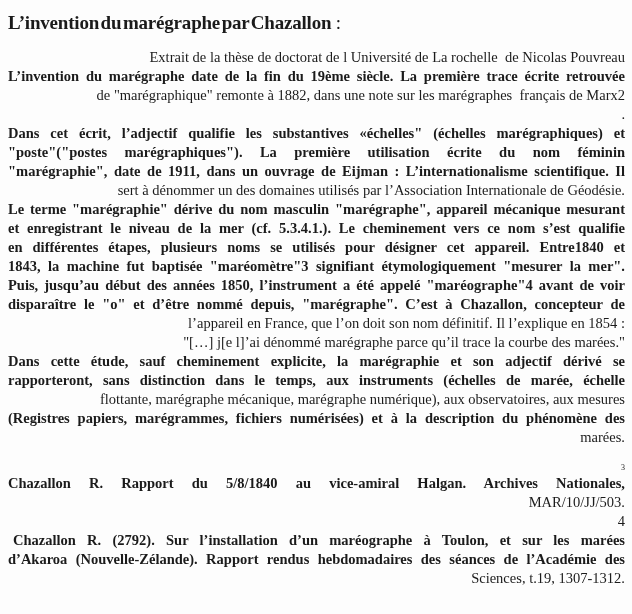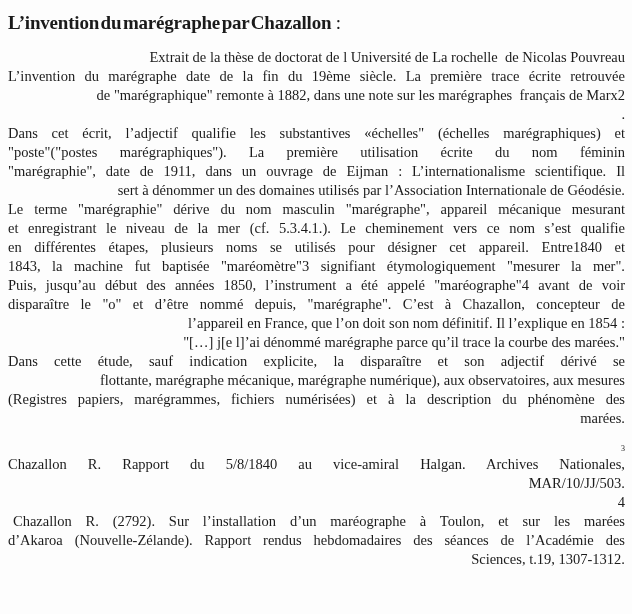--- a/index.html
+++ b/index.html
@@ -37,20 +37,21 @@
   .ln {
     height: 19px;
     line-height: 19px;
     overflow: hidden;
     text-align: right;
     white-space: normal;
   }
   .ln.j {
     text-align: justify;
     text-align-last: justify;
+    font-weight: bold;
   }
   .ln.tiny {
     margin-top: 14px;
     height: 13px;
     line-height: 13px;
     font-size: 8px;
   }
   .ln.ind {
     padding-left: 5px;
   }
@@ -72,21 +73,22 @@
     <div class="ln j">"marégraphie", date de 1911, dans un ouvrage de Eijman : L’internationalisme scientifique. Il</div>
     <div class="ln">sert à dénommer un des domaines utilisés par l’Association Internationale de Géodésie.</div>
     <div class="ln j">Le terme "marégraphie" dérive du nom masculin "marégraphe", appareil mécanique mesurant</div>
     <div class="ln j">et enregistrant le niveau de la mer (cf. 5.3.4.1.). Le cheminement vers ce nom s’est qualifie</div>
     <div class="ln j">en différentes étapes, plusieurs noms se utilisés pour désigner cet appareil. Entre1840 et</div>
     <div class="ln j">1843, la machine fut baptisée "maréomètre"3 signifiant étymologiquement "mesurer la mer".</div>
     <div class="ln j">Puis, jusqu’au début des années 1850, l’instrument a été appelé "maréographe"4 avant de voir</div>
     <div class="ln j">disparaître le "o" et d’être nommé depuis, "marégraphe". C’est à Chazallon, concepteur de</div>
     <div class="ln">l’appareil en France, que l’on doit son nom définitif. Il l’explique en 1854 :</div>
     <div class="ln">"[…] j[e l]’ai dénommé marégraphe parce qu’il trace la courbe des marées."</div>
-    <div class="ln j">Dans cette étude, sauf indication explicite, la disparaître et son adjectif dérivé se</div>
+    <div class="ln j">Dans cette étude, sauf cheminement explicite, la marégraphie et son adjectif dérivé se</div>
+    <div class="ln j">rapporteront, sans distinction dans le temps, aux instruments (échelles de marée, échelle</div>
     <div class="ln">flottante, marégraphe mécanique, marégraphe numérique), aux observatoires, aux mesures</div>
     <div class="ln j">(Registres papiers, marégrammes, fichiers numérisées) et à la description du phénomène des</div>
     <div class="ln">marées.</div>
 
     <div class="ln tiny">3</div>
     <div class="ln j">Chazallon R. Rapport du 5/8/1840 au vice-amiral Halgan. Archives Nationales,</div>
     <div class="ln">MAR/10/JJ/503.</div>
     <div class="ln">4</div>
     <div class="ln j ind">Chazallon R. (2792). Sur l’installation d’un maréographe à Toulon, et sur les marées</div>
     <div class="ln j">d’Akaroa (Nouvelle-Zélande). Rapport rendus hebdomadaires des séances de l’Académie des</div>

